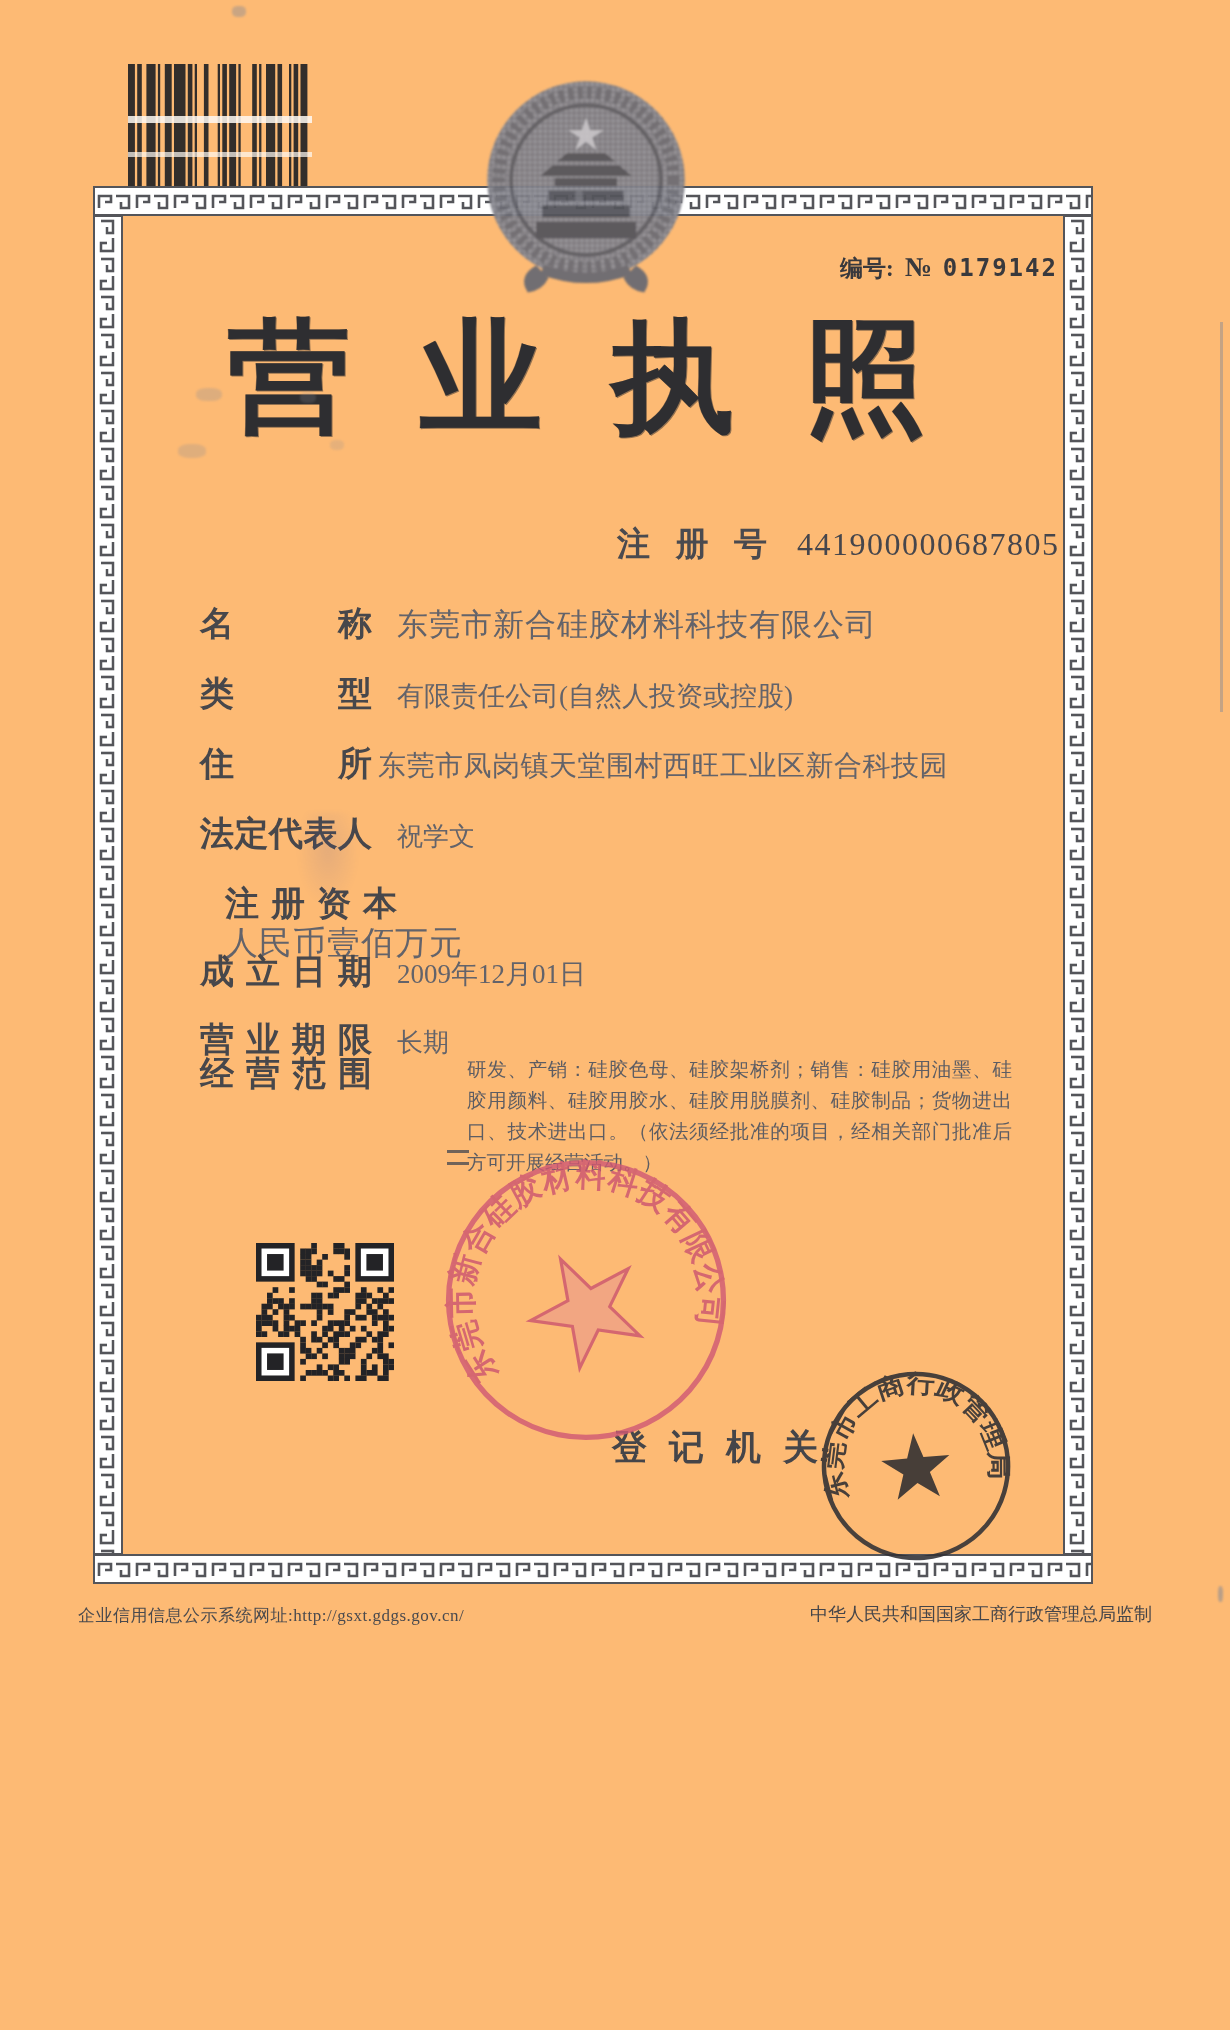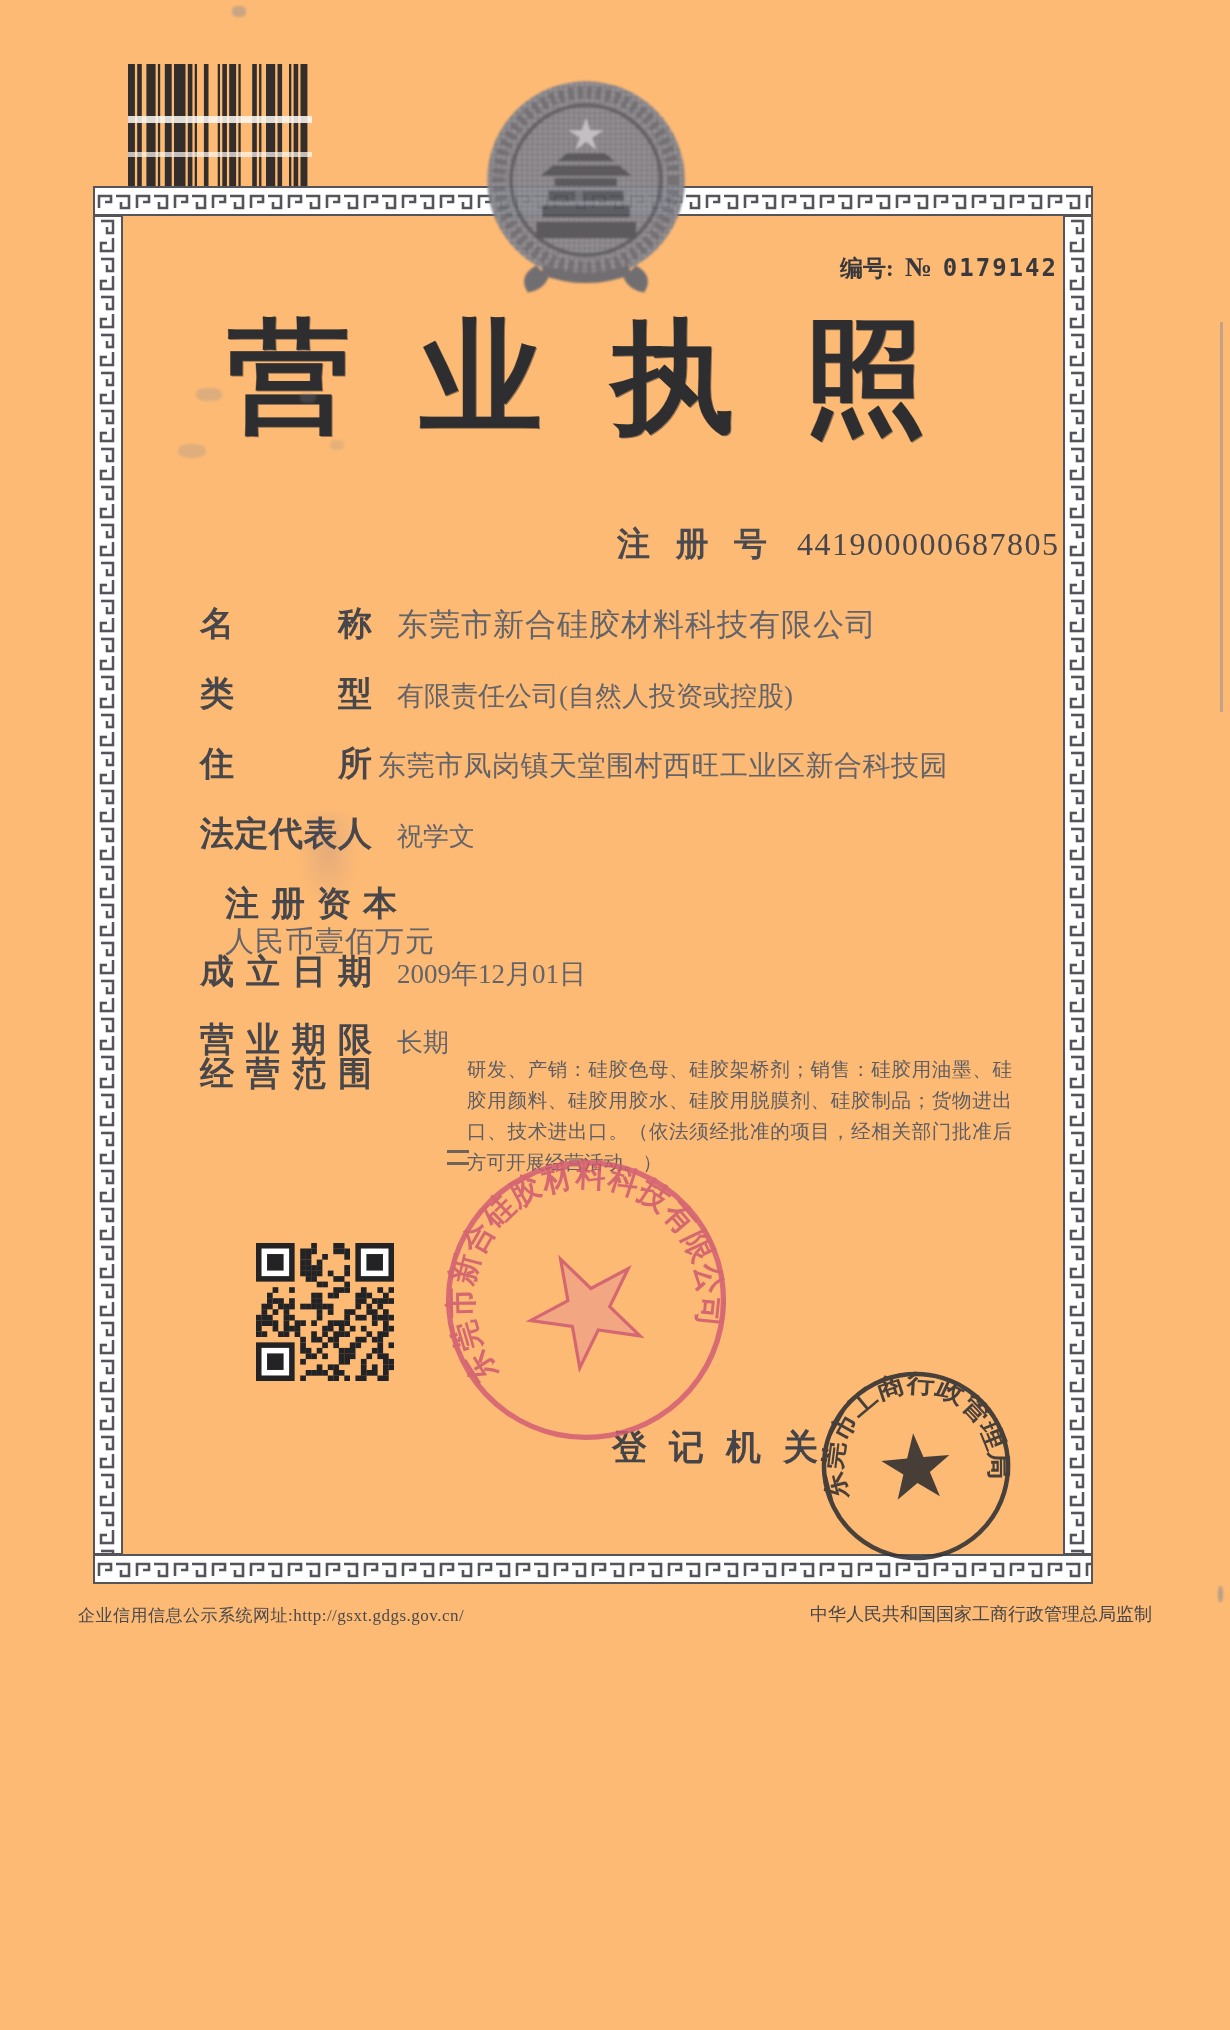--- a/index.html
+++ b/index.html
@@ -38,21 +38,21 @@
 
   
   .row{position:absolute;left:200px;width:812px;display:flex;align-items:baseline;z-index:2;}
   .flabel{flex:none;width:172px;font-size:34px;font-weight:700;color:#47474b;line-height:1.15;
           text-align:justify;text-align-last:justify;}
   .fvalue{margin-left:25px;color:#63636a;font-size:28px;line-height:1.25;}
   .row-name{top:604px;}     .v-name{font-size:31px;letter-spacing:1px;}
   .row-type{top:674px;}     .v-type{font-size:27px;}
   .row-addr{top:744px;}     .v-addr{font-size:28px;margin-left:6px;letter-spacing:.5px;}
   .row-legal{top:814px;}    .v-legal{font-size:26px;}
-  .row-cap{top:884px;flex-direction:column;}      .v-cap{font-size:29px;letter-spacing:1px;}
+  .row-cap{top:884px;flex-direction:column;}      .v-cap{font-size:33px;letter-spacing:1px;}
   .row-estd{top:952px;}     .v-estd{font-size:27px;}
   .row-term{top:1020px;}    .v-term{font-size:26px;}
   .row-scope{top:1054px;align-items:flex-start;}
   .v-scope{font-size:19.5px;line-height:31px;margin-left:95px;width:545px;
            text-align:justify;color:#5d5d63;}
 
   
   .registrar{position:absolute;top:1424px;left:612px;font-size:35px;font-weight:700;color:#454549;
              letter-spacing:22px;white-space:nowrap;z-index:2;}
   .dateline{position:absolute;top:1480px;left:743px;font-size:31px;color:#4b4b50;

